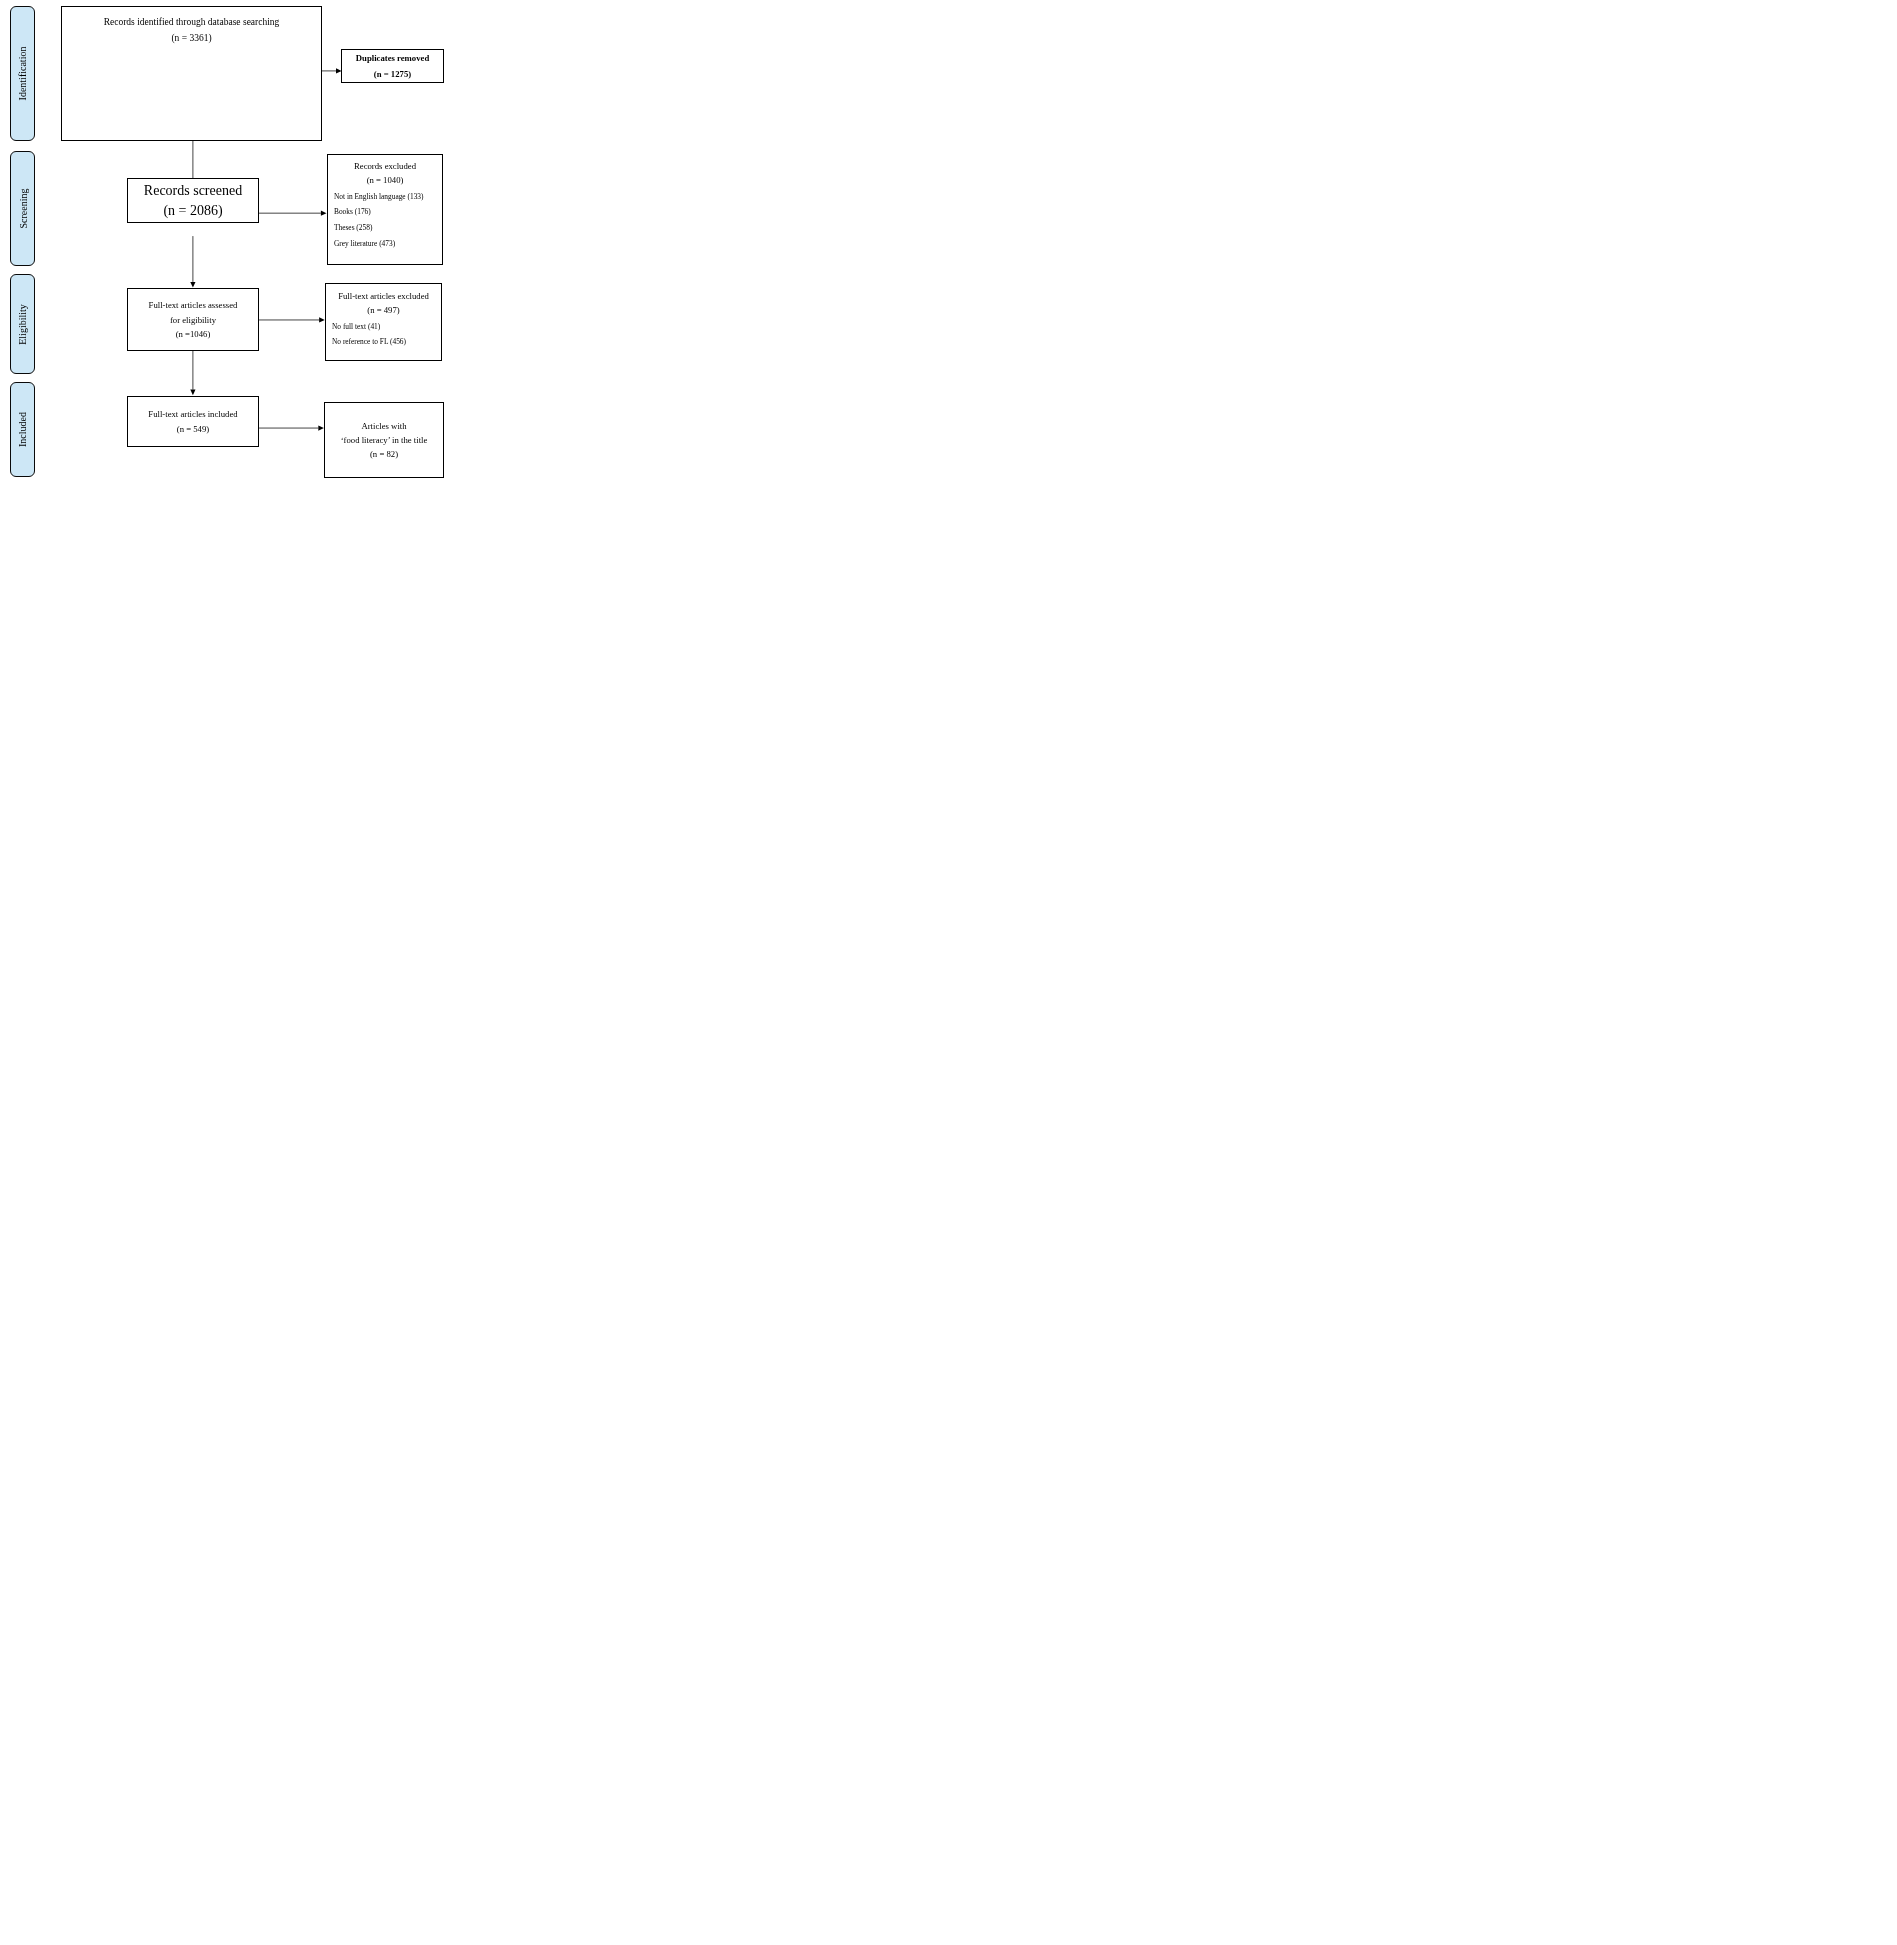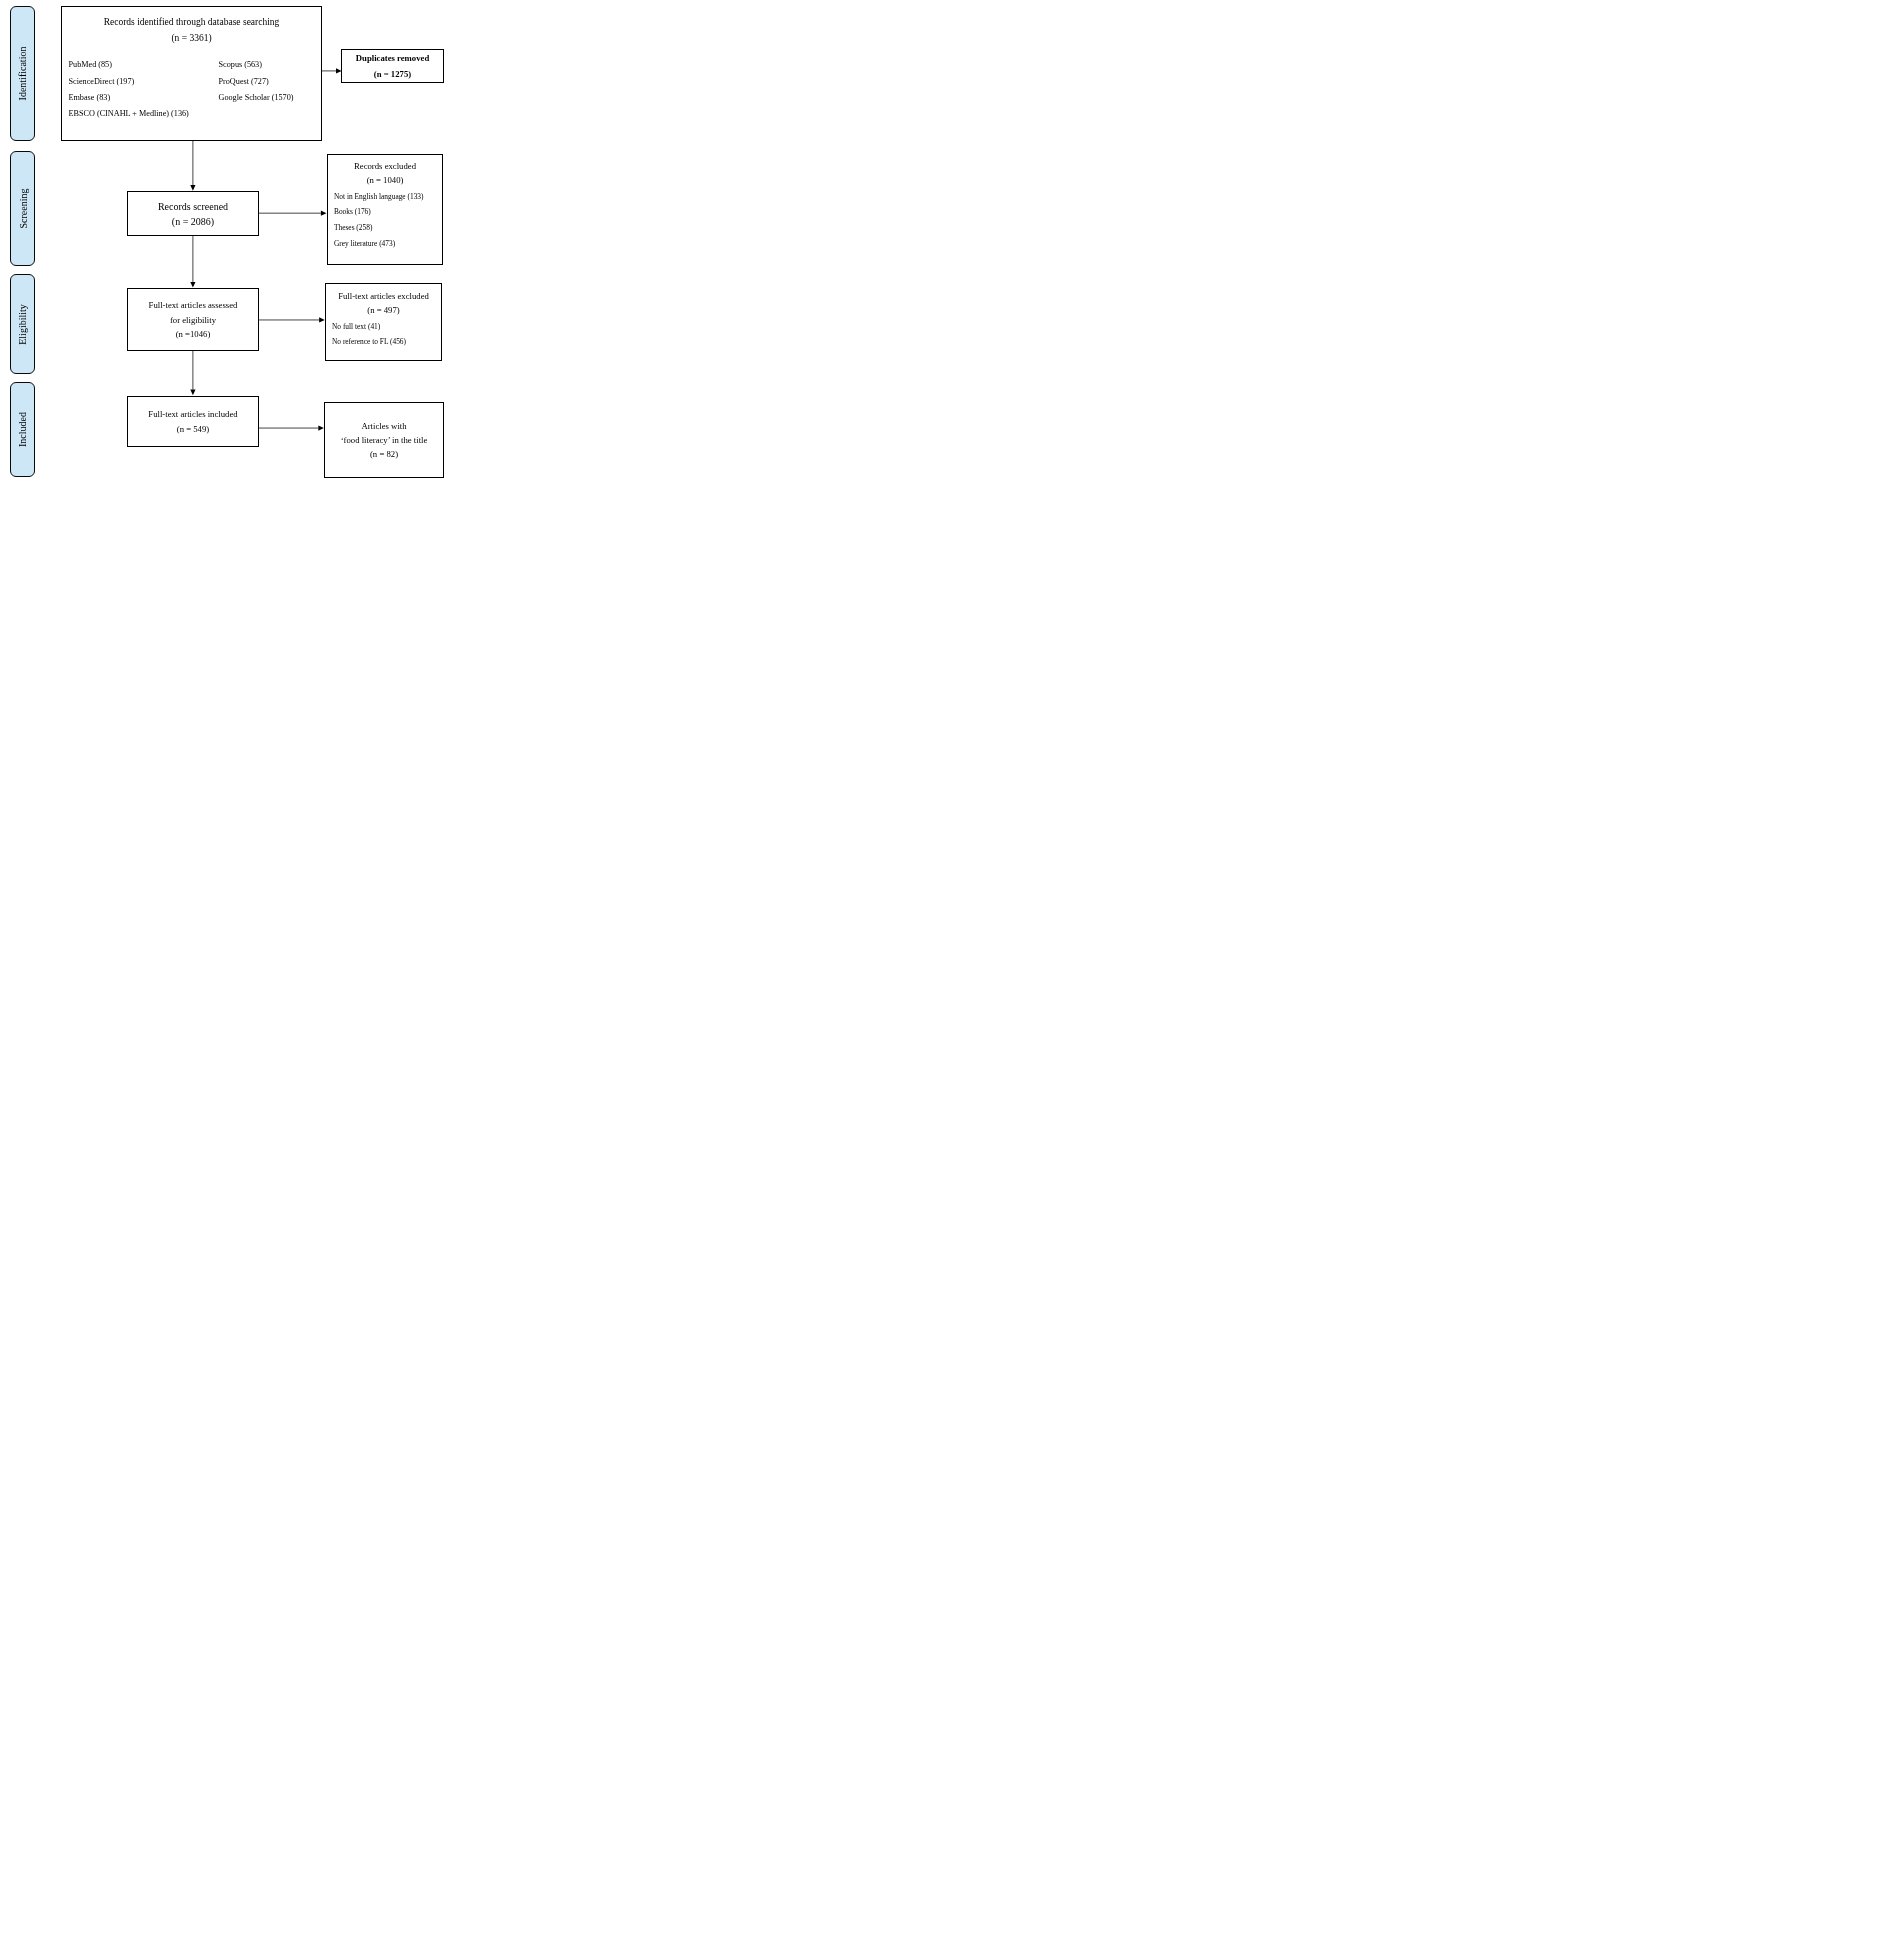--- a/index.html
+++ b/index.html
@@ -31,21 +31,21 @@
   .box-identified .box-title{font-size:9.5px;}
   .box-identified .box-count{font-size:9.5px;margin-top:6px;}
   .sources{display:flex;margin-top:14.7px;padding-left:6.5px;font-size:8.2px;}
   .sources .col{display:flex;flex-direction:column;}
   .sources .col-left{width:150px;}
   .sources .source{line-height:16.4px;text-align:left;}
 
   .box-centered{display:flex;flex-direction:column;align-items:center;justify-content:center;}
 
   .box-duplicates{left:341px;top:49px;width:103px;height:34px;font-size:8.7px;gap:5.2px;font-weight:bold;}
-  .box-screened{left:127px;top:191px;width:132px;height:45px;font-size:10px;gap:4px;}
+  .box-screened{left:127px;top:178px;width:132px;height:45px;font-size:14px;gap:4px;}
 
   .box-records-excluded{left:327px;top:154px;width:116px;height:111px;padding-top:6px;font-size:8.7px;}
   .box-records-excluded .box-count{margin-top:3.9px;}
   .reasons{margin-top:3.9px;padding-left:6px;font-size:7.4px;}
   .reasons .reason{line-height:15.6px;text-align:left;white-space:nowrap;}
 
   .box-assessed{left:127px;top:288px;width:132px;height:63px;font-size:8.7px;gap:4.8px;align-items:center;}
 
   .box-fulltext-excluded{left:325px;top:283px;width:117px;height:78px;padding-top:7.4px;font-size:8.7px;}
   .box-fulltext-excluded .box-count{margin-top:3.9px;}
@@ -100,33 +100,20 @@
   <div class="stage stage-eligibility">
     <span class="stage-label">Eligibility</span>
   </div>
   <div class="stage stage-included">
     <span class="stage-label">Included</span>
   </div>
 
   <div class="box box-identified">
     <div class="box-title">Records identified through database searching</div>
     <div class="box-count">(n = 3361)</div>
-    <div class="sources">
-      <div class="col col-left">
-        <div class="source">PubMed (85)</div>
-        <div class="source">ScienceDirect (197)</div>
-        <div class="source">Embase (83)</div>
-        <div class="source">EBSCO (CINAHL + Medline) (136)</div>
-      </div>
-      <div class="col col-right">
-        <div class="source">Scopus (563)</div>
-        <div class="source">ProQuest (727)</div>
-        <div class="source">Google Scholar (1570)</div>
-      </div>
-    </div>
   </div>
 
   <div class="box box-centered box-duplicates">
     <div class="box-title">Duplicates removed</div>
     <div class="box-count">(n = 1275)</div>
   </div>
 
   <div class="box box-centered box-screened">
     <div class="box-title">Records screened</div>
     <div class="box-count">(n = 2086)</div>

